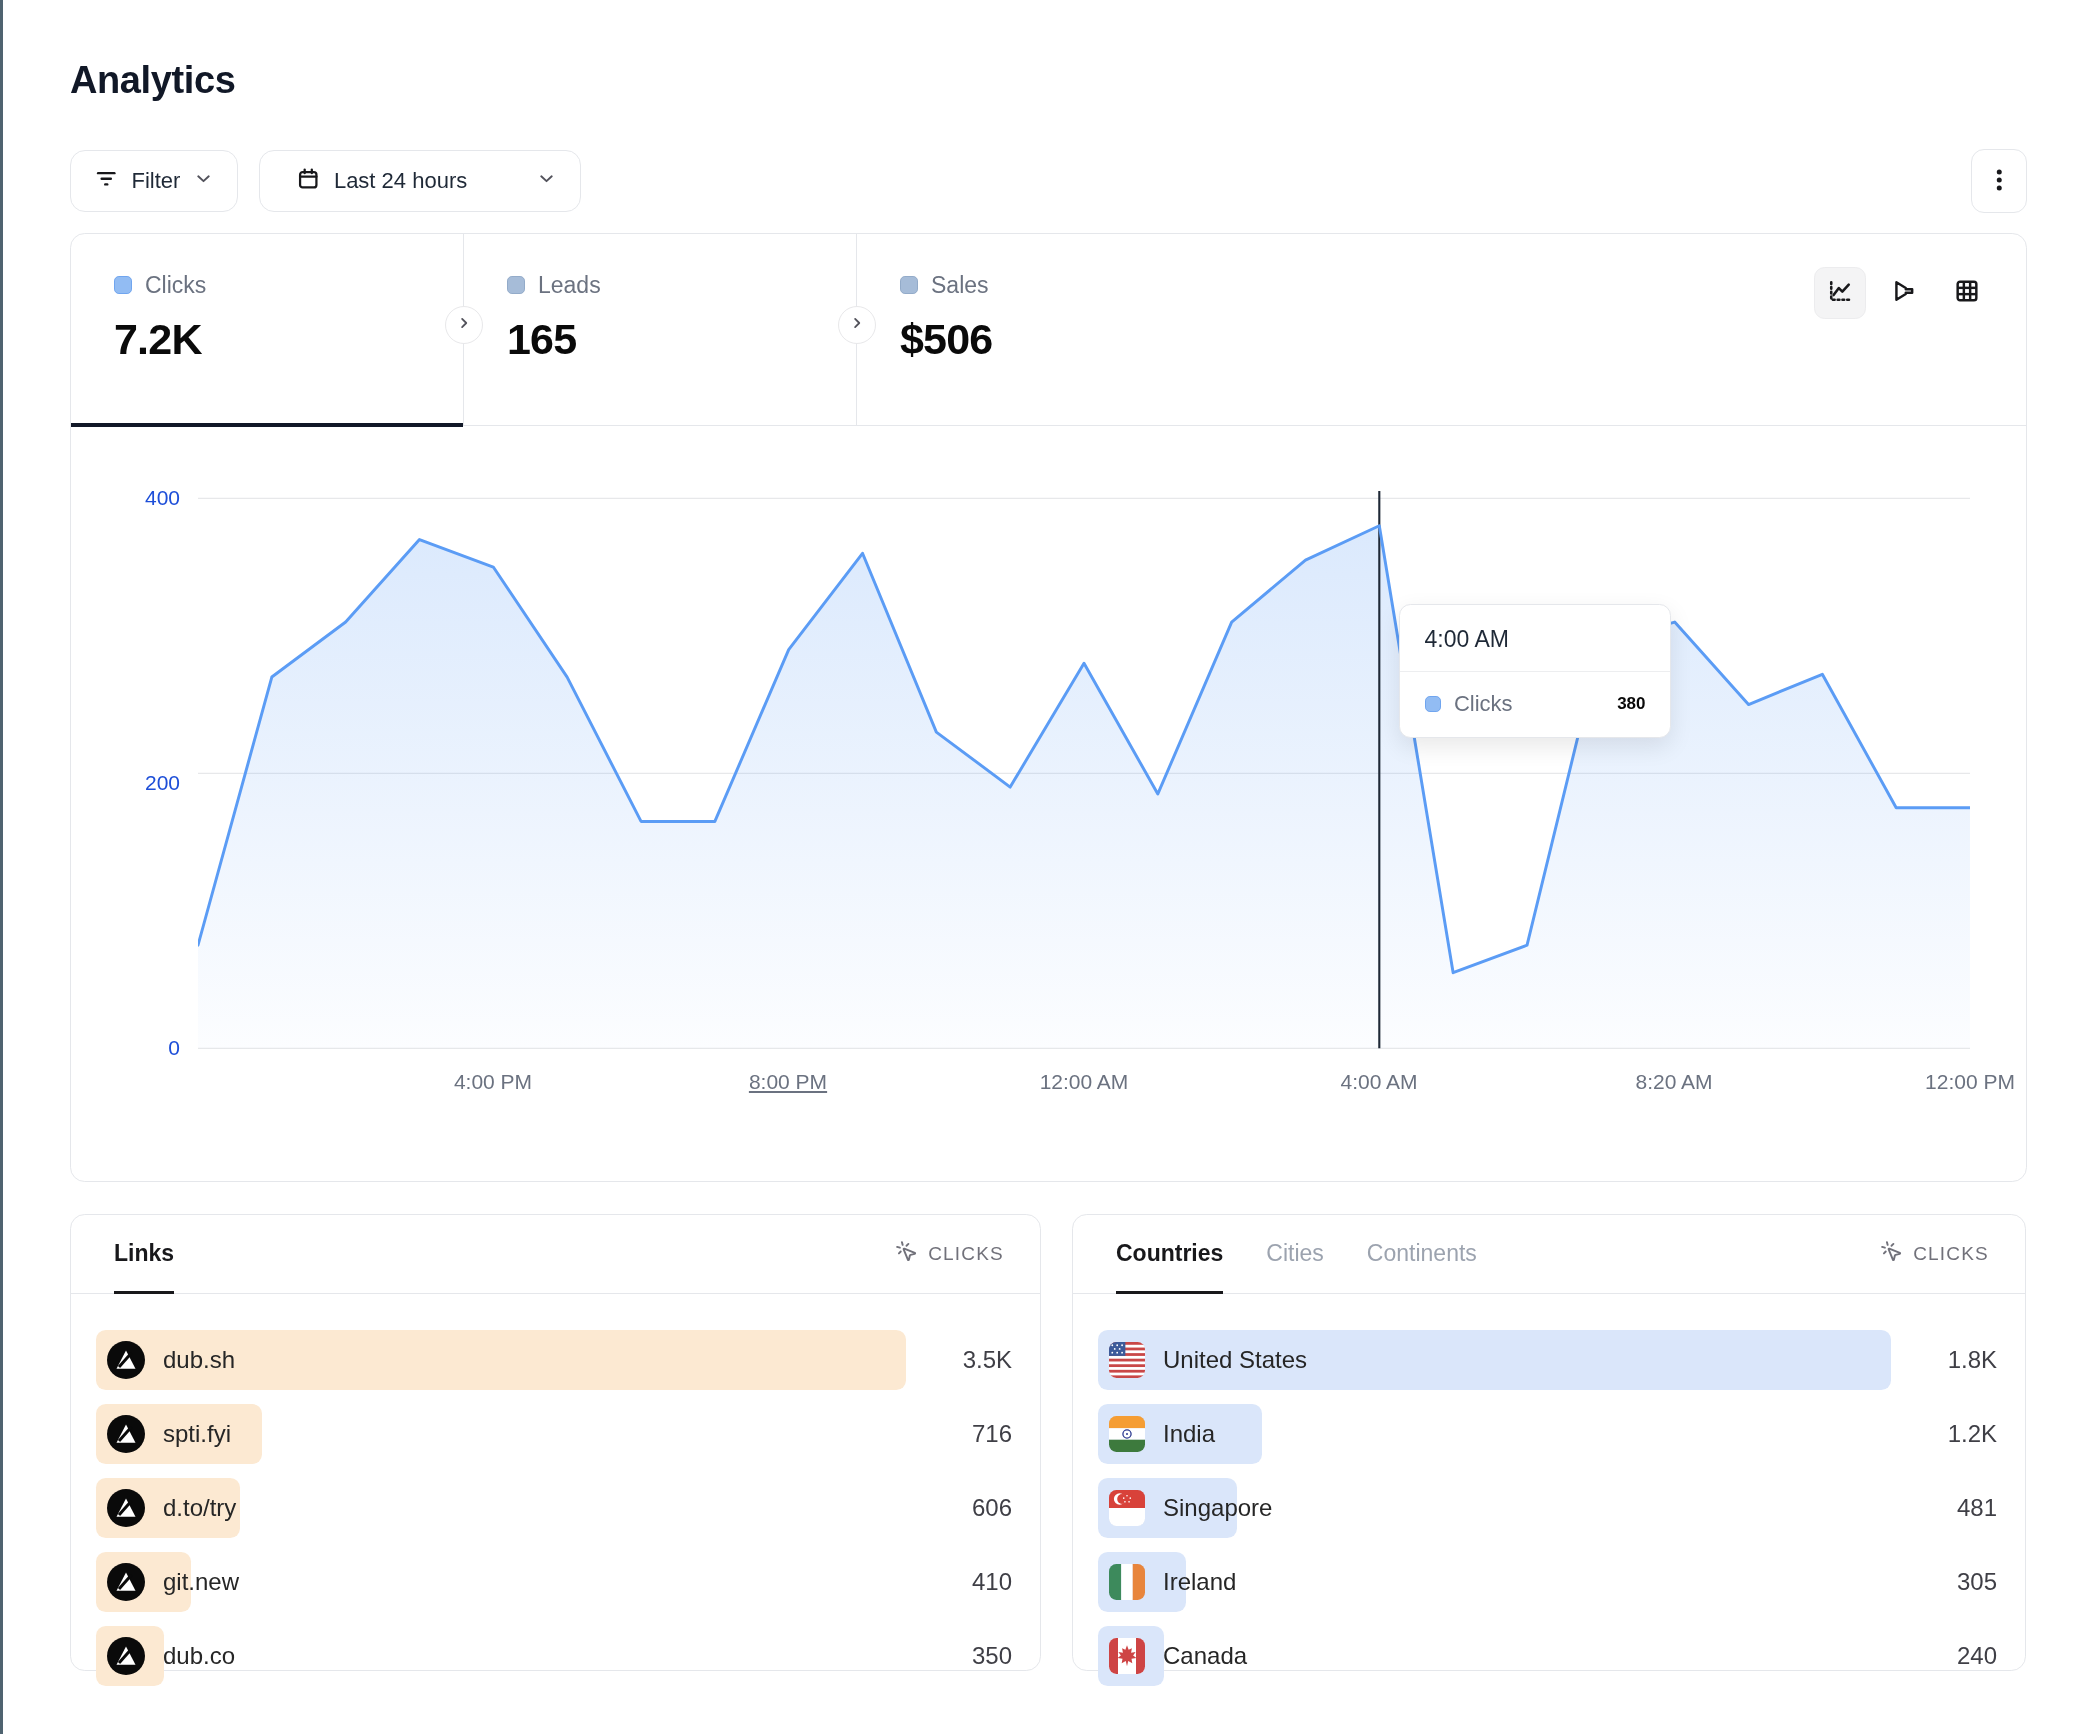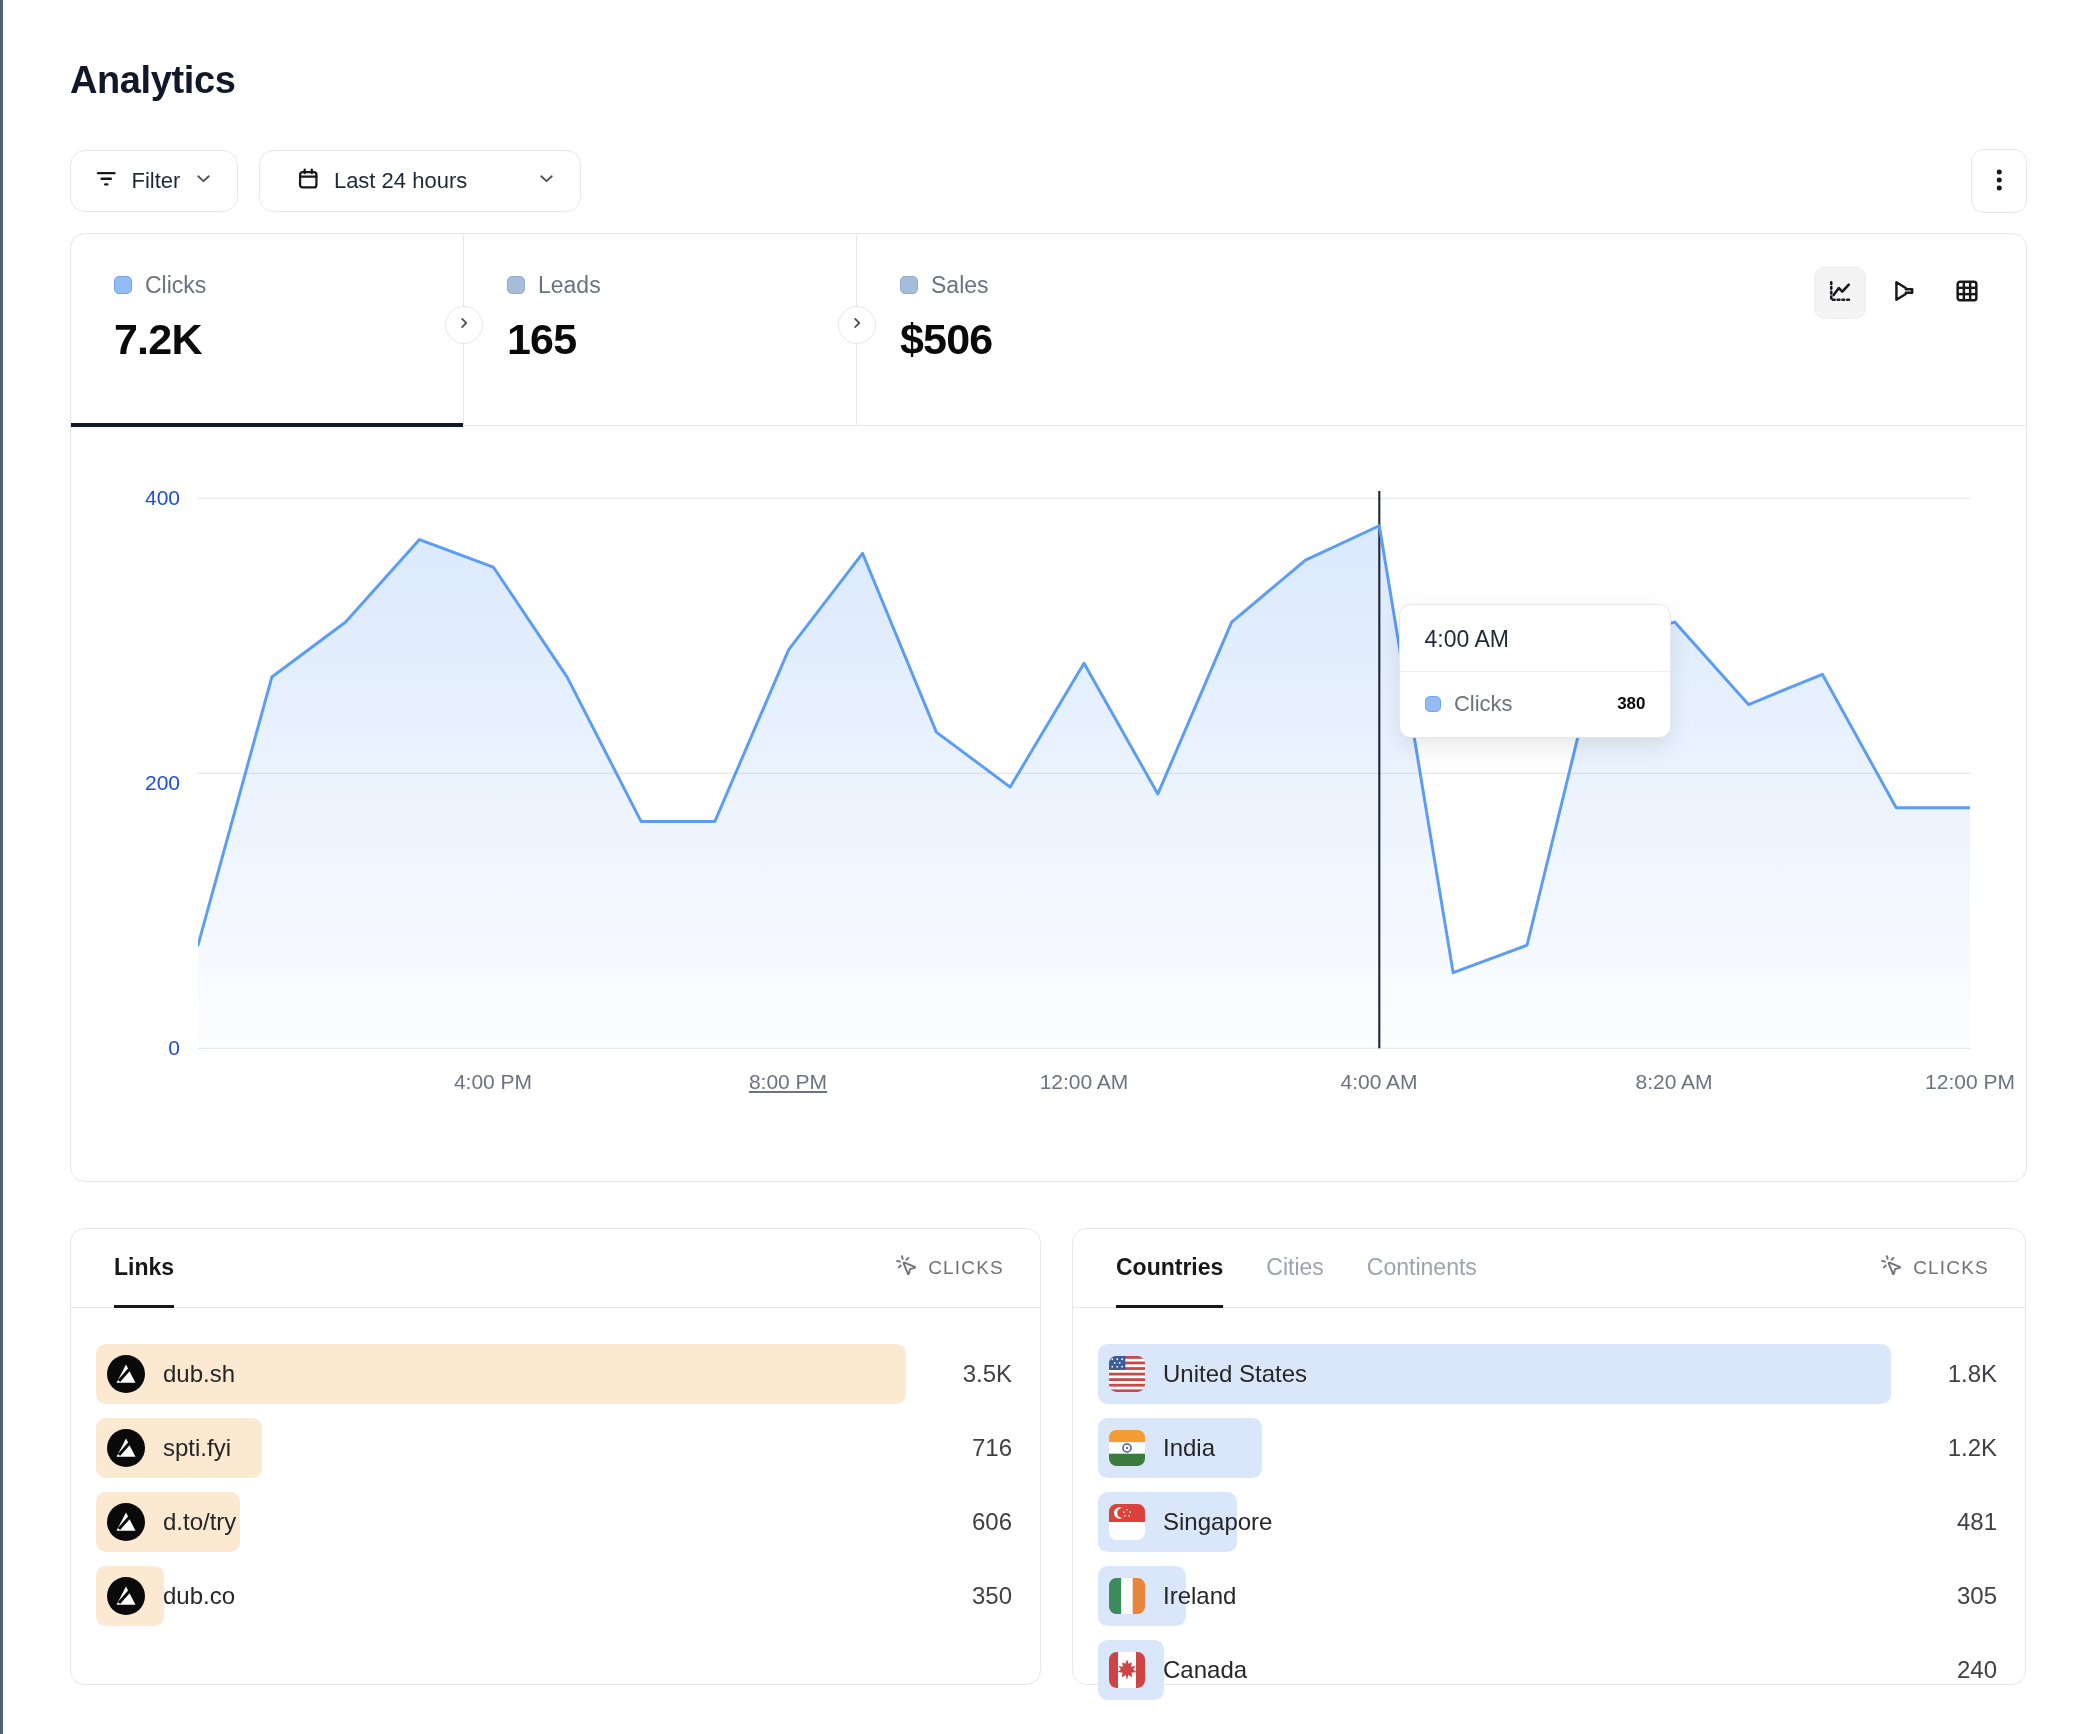--- a/index.html
+++ b/index.html
@@ -64,21 +64,21 @@
     background:#fff; border:1.2px solid #E5E7EB; border-radius:11.5px;
     box-shadow:0 8.2px 23px rgba(0,0,0,0.09);
   }
   .tooltip .t-time { padding:21px 24.5px 18px 24.5px; font-size:23px; color:#1F2937; border-bottom:1.2px solid #EDEEF0; }
   .tooltip .t-row { display:flex; align-items:center; gap:13px; padding:19.6px 24.5px; }
   .tooltip .t-row .msq { width:16.4px; height:16.4px; }
   .tooltip .t-lab { font-size:22px; color:#6B7280; }
   .tooltip .t-val { margin-left:auto; font-size:17px; font-weight:700; color:#0A0A0A; }
 
   
-  .panels { display:flex; gap:31px; margin-top:46px; }
+  .panels { display:flex; gap:31px; margin-top:32px; }
   .panel { height:457px; }
   .panel.links { width:971px; }
   .panel.countries { width:954px; }
   .phead { display:flex; align-items:center; height:79px; padding:0 36px 0 43px; border-bottom:1.2px solid #E5E7EB; }
   .ptabs { display:flex; gap:43px; height:100%; }
   .ptab { position:relative; display:flex; align-items:center; font-size:23px; color:#9CA3AF; cursor:pointer; font-weight:400; }
   .ptab.active { color:#18181B; font-weight:600; }
   .ptab.active::after { content:""; position:absolute; left:0; right:0; bottom:-1.6px; height:3.3px; background:#18181B; }
   .metricbadge { margin-left:auto; display:flex; align-items:center; gap:9.8px; font-size:19px; letter-spacing:1.2px; color:#71717A; cursor:pointer; }
   .rowsarea { padding:36px 28px 0 24.5px; display:flex; flex-direction:column; gap:14px; }
@@ -320,20 +320,36 @@
                     <path d="M14.5 31.5 L29.5 14.5" stroke="#0A0A0A" stroke-width="3.6"></path>
                   </svg>
                 </span>
                 <span class="rlabel">d.to/try</span>
               </div>
             </div>
             <span class="rvalue">606</span>
           </div>
           <div class="row">
             <div class="barzone">
+              <div class="bar" style="width:11.8%;background:#FCE9D2"></div>
+              <div class="rowc">
+                <span class="rowicon dub">
+                  <svg viewBox="0 0 46 46">
+                    <circle cx="23" cy="23" r="23" fill="#0A0A0A"></circle>
+                    <path d="M23 11.5 L34.5 33.5 H11.5 Z" fill="#ffffff"></path>
+                    <path d="M14.5 31.5 L29.5 14.5" stroke="#0A0A0A" stroke-width="3.6"></path>
+                  </svg>
+                </span>
+                <span class="rlabel">git.new</span>
+              </div>
+            </div>
+            <span class="rvalue">410</span>
+          </div>
+          <div class="row">
+            <div class="barzone">
               <div class="bar" style="width:8.4%;background:#FCE9D2"></div>
               <div class="rowc">
                 <span class="rowicon dub">
                   <svg viewBox="0 0 46 46">
                     <circle cx="23" cy="23" r="23" fill="#0A0A0A"></circle>
                     <path d="M23 11.5 L34.5 33.5 H11.5 Z" fill="#ffffff"></path>
                     <path d="M14.5 31.5 L29.5 14.5" stroke="#0A0A0A" stroke-width="3.6"></path>
                   </svg>
                 </span>
                 <span class="rlabel">dub.co</span>

